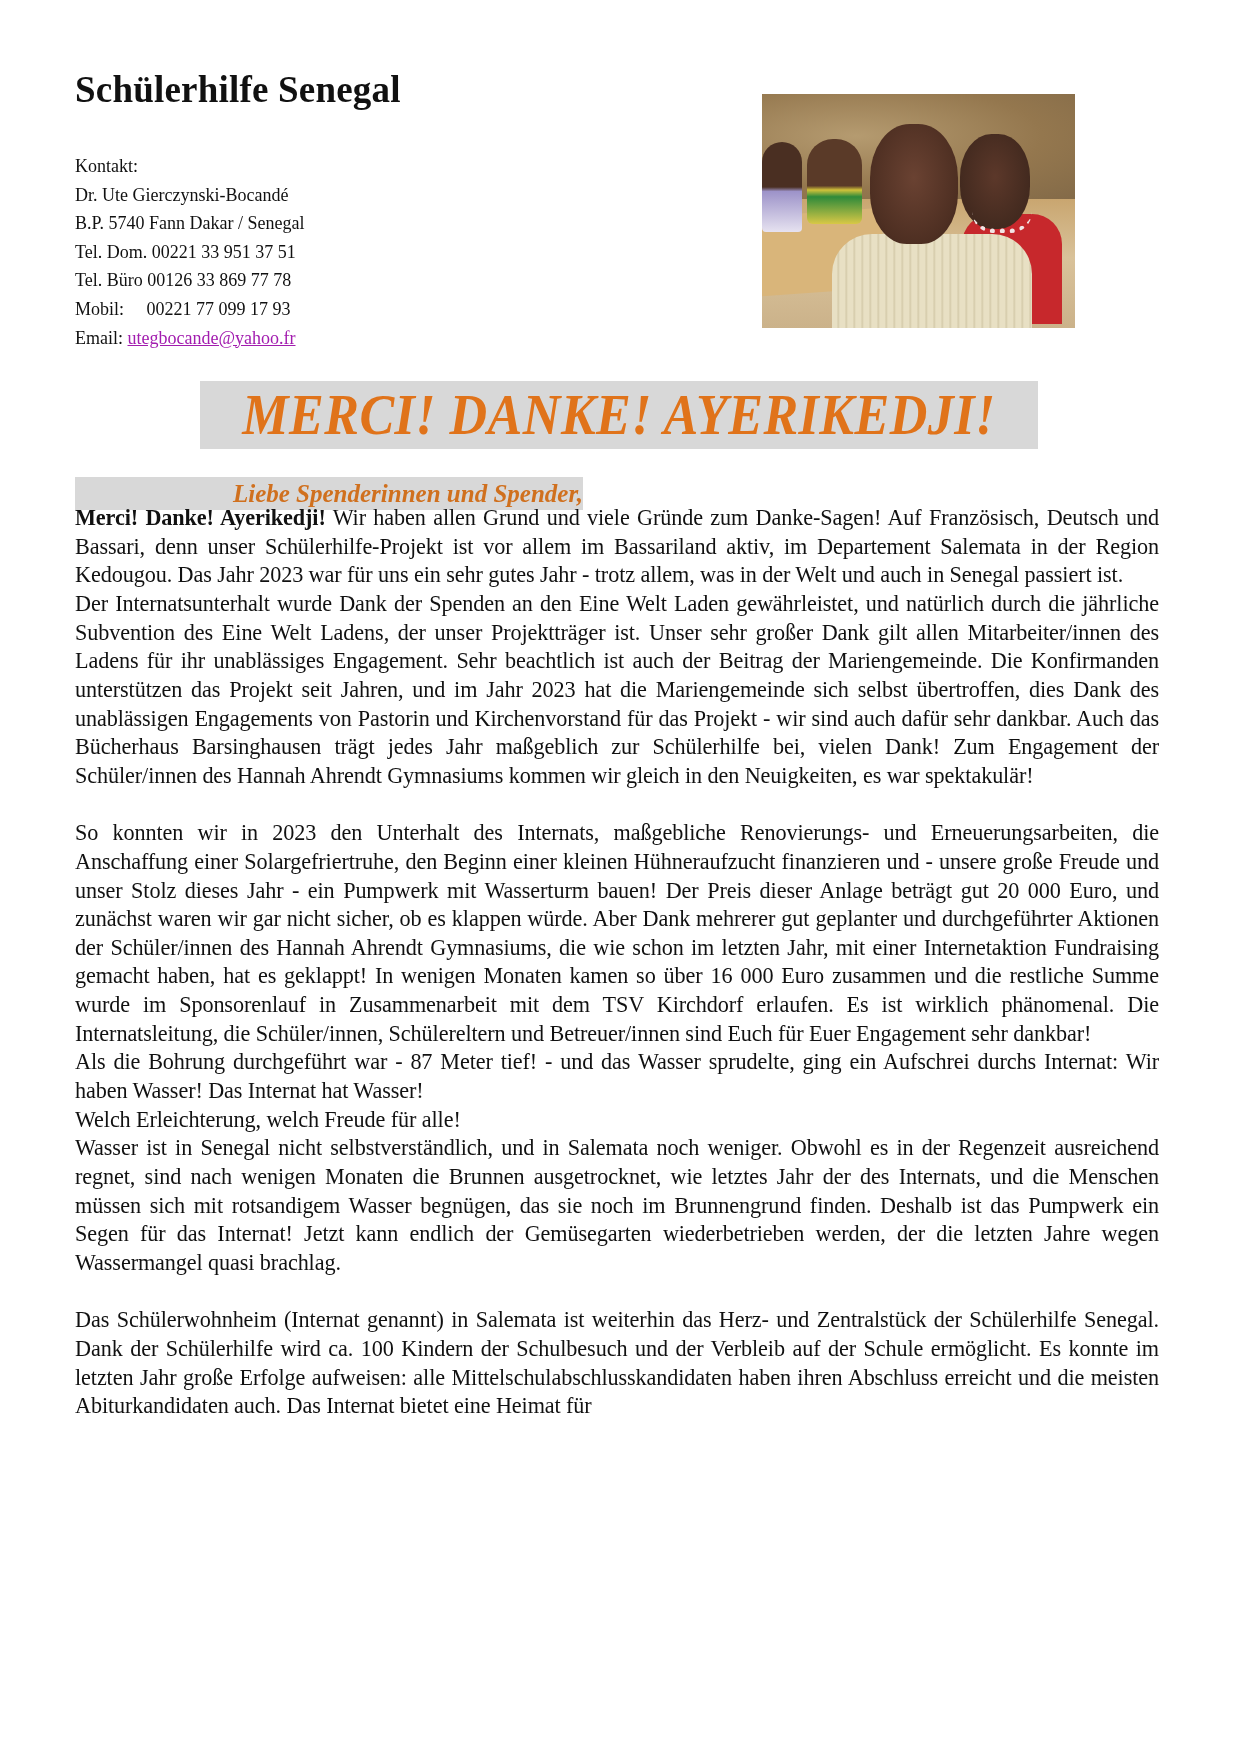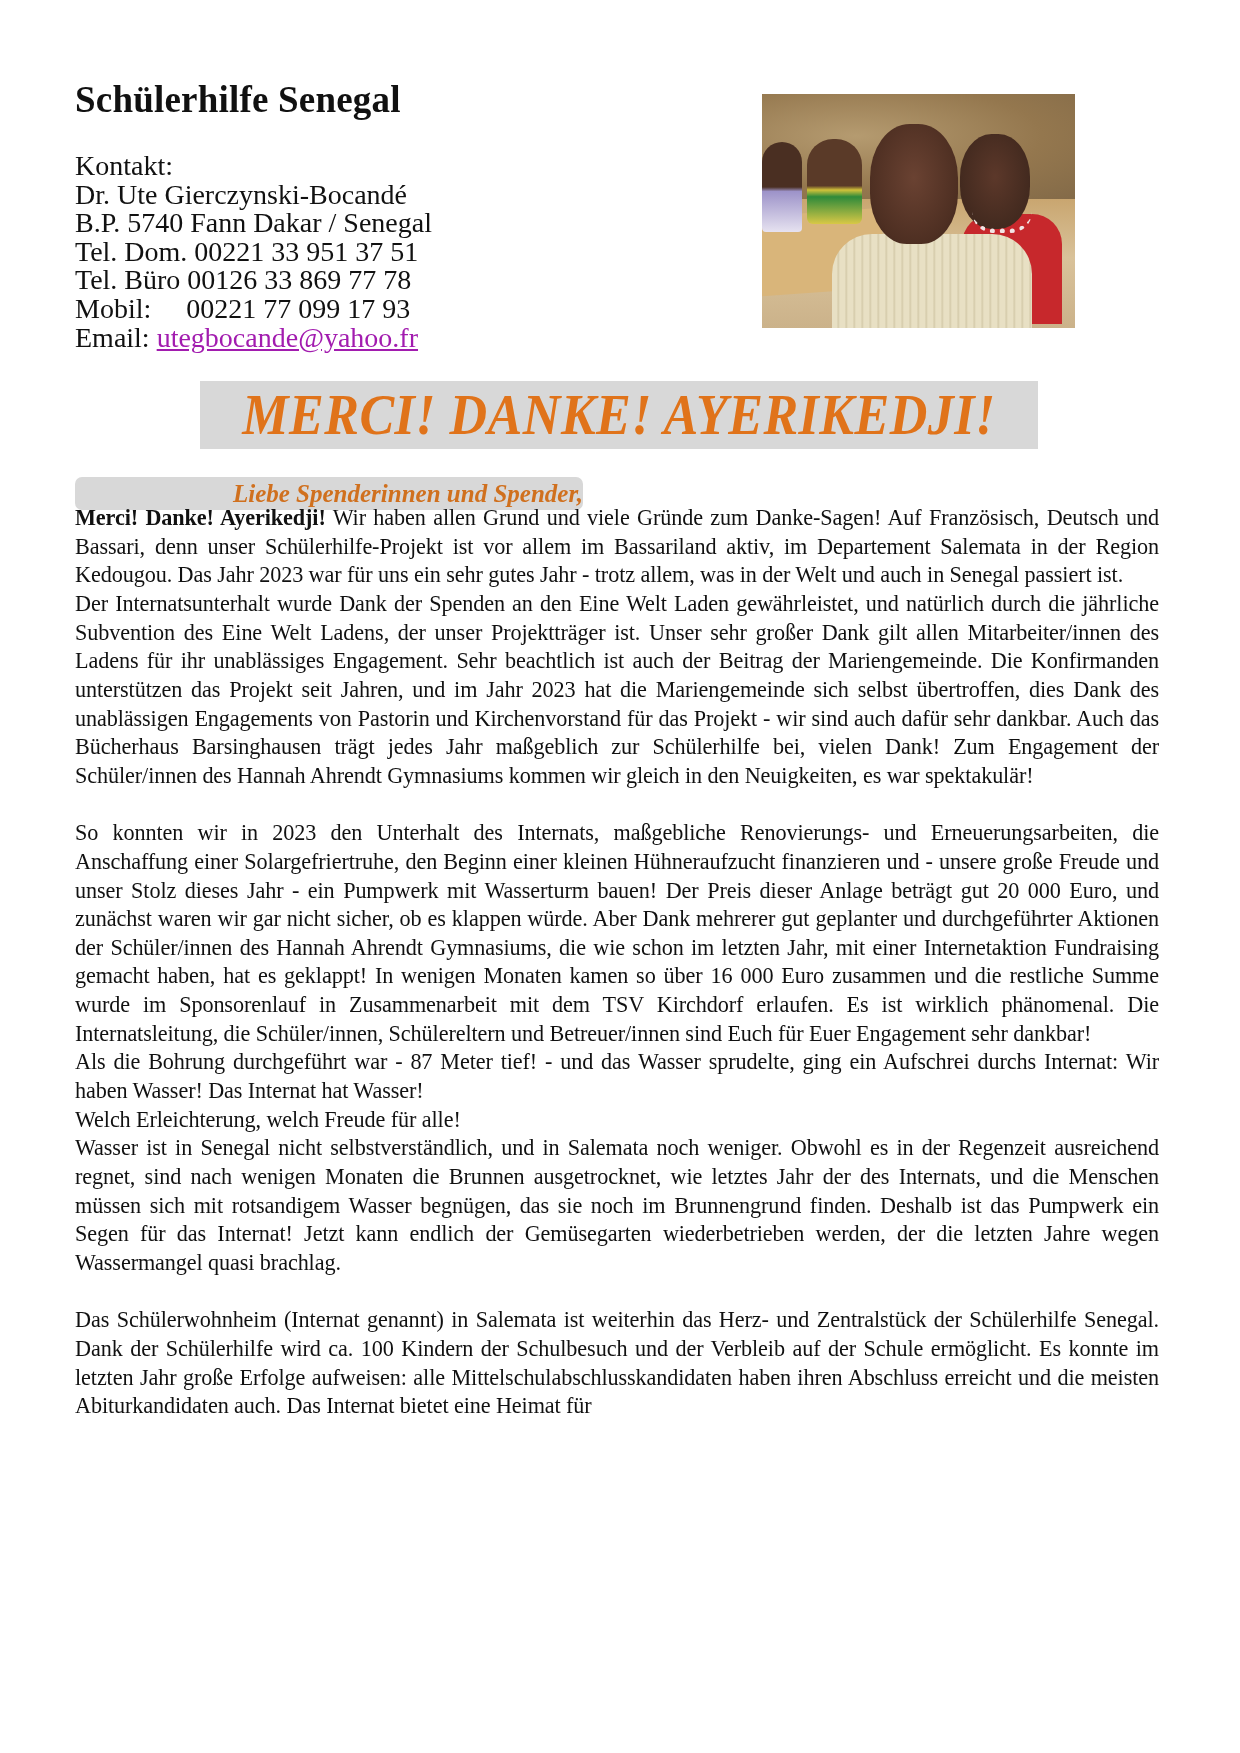--- a/index.html
+++ b/index.html
@@ -2,27 +2,27 @@
 <html><head>
   <meta charset="utf-8">
   <style>
     html, body { margin: 0; padding: 0; background: #ffffff; }
     body {
       width: 1240px; height: 1753px; position: relative; overflow: hidden;
       font-family: "Liberation Serif", "DejaVu Serif", serif;
       color: #111111;
     }
     .title {
-      position: absolute; left: 75px; top: 78px;
+      position: absolute; left: 75px; top: 68px;
       font-size: 37px; font-weight: bold; margin: 0; line-height: 44px;
       letter-spacing: 0.2px;
     }
     .contact {
       position: absolute; left: 75px; top: 152px;
-      font-size: 28px; line-height: 28.6px;
+      font-size: 18px; line-height: 28.6px;
     }
     .contact div { white-space: pre; }
     .contact a { color: #a21caf; text-decoration: underline; }
     .photo {
       position: absolute; left: 762px; top: 94px; width: 313px; height: 234px;
       overflow: hidden;
       background: linear-gradient(180deg, #a8895e 0%, #b89a6a 25%, #c9a670 45%, #d9c29a 70%, #cbb28a 100%);
     }
     .photo .wall { position:absolute; left:0; top:0; width:100%; height:45%;
       background: radial-gradient(ellipse at 30% 40%, #b59b70 0%, #94774e 60%, #836a48 100%); }
@@ -48,21 +48,20 @@
     }
     .banner span {
       display: block; text-align: center;
       font-size: 56px; font-weight: bold; font-style: italic;
       color: #e0731a; line-height: 68px; letter-spacing: 0.5px;
       transform: scaleX(0.93); transform-origin: center;
     }
     .salutation {
       position: absolute; left: 75px; top: 477px; width: 508px; height: 33px;
       background: #d8d8d8;
-      border-radius: 7px;
     }
     .salutation span {
       position: absolute; right: 0; top: 0;
       font-size: 25px; font-weight: bold; font-style: italic;
       color: #d0701e; line-height: 33px;
     }
     .body-text {
       position: absolute; left: 75px; top: 504px; width: 1084px;
       font-size: 22.2px; line-height: 28.65px; text-align: justify;
       letter-spacing: -0.1px;

